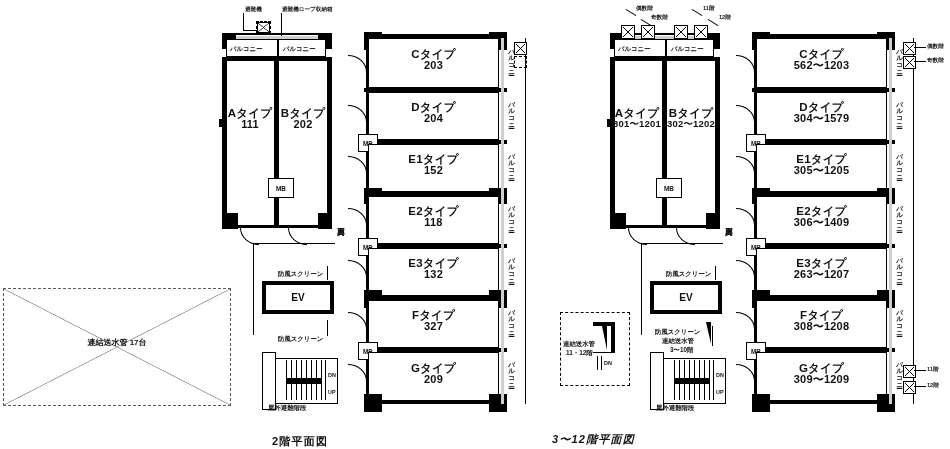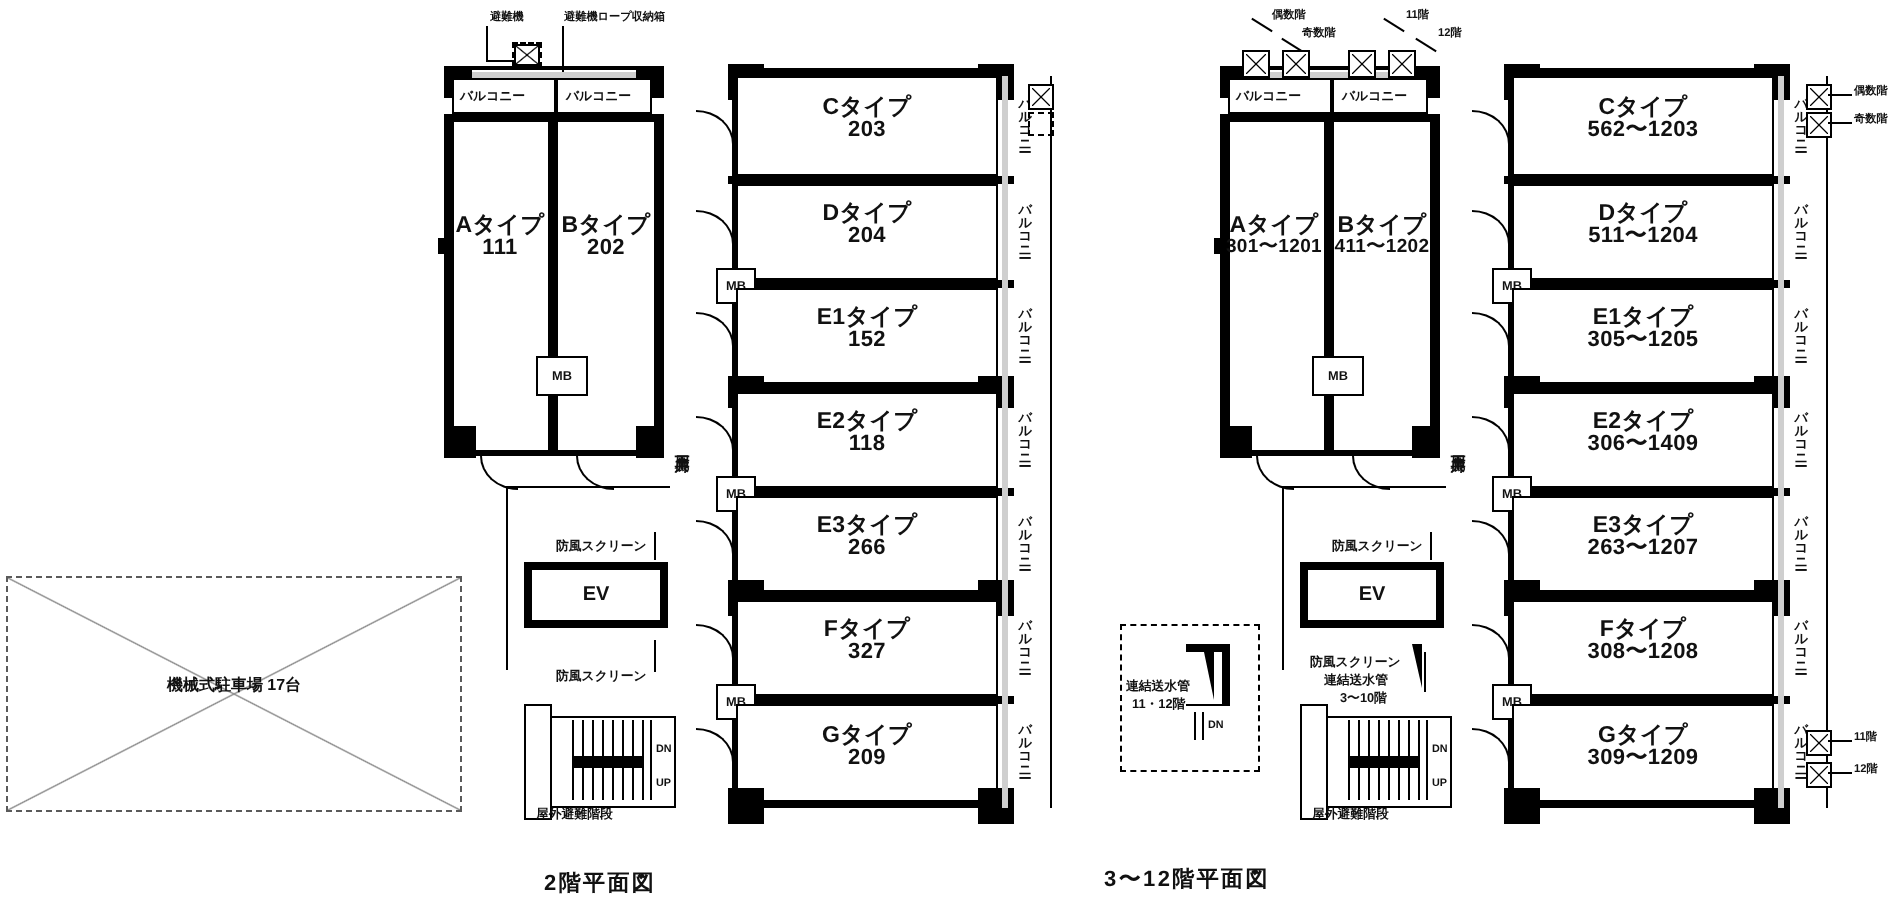--- a/index.html
+++ b/index.html
@@ -69,21 +69,21 @@
 </style>
 </head>
 <body>
 
 <div class="parkbox" style="left:3px;top:288px;width:228px;height:118px;"></div>
 <div class="parkx" style="left:4px;top:289px;width:226px;height:116px;">
     <i></i>
     <i></i>
   </div>
 <div class="parklabel" style="left:3px;top:338px;width:228px;">
-  <div>機械式駐車場 17台</div>
+  <div>連結送水管 17台</div>
 </div>
 
 <div>
 
   <div class="tiny" style="left:245px;top:6px;">避難機</div>
   <div class="tiny" style="left:282px;top:6px;">避難機ロープ収納箱</div>
   <div class="leader" style="left:243px;top:13px;width:1px;height:18px;"></div>
   <div class="leader" style="left:243px;top:30px;width:22px;height:1px;"></div>
   <div class="leader" style="left:281px;top:13px;width:1px;height:34px;"></div>
   <div class="leader" style="left:281px;top:46px;width:8px;height:1px;"></div>
@@ -191,21 +191,21 @@
       <div class="t">E2タイプ</div>
       <div class="n">118</div>
     </div>
     <div class="wall" style="left:364px;top:244px;width:143px;height:4px;"></div>
     <div class="door-arc2" style="left:348px;top:208px;width:18px;height:16px;"></div>
     <div class="mb" style="left:358px;top:238px;width:20px;height:18px;">MB</div>
 
     <div class="room" style="left:368px;top:248px;width:131px;height:48px;"></div>
     <div class="roomlabel" style="left:368px;top:257px;width:131px;">
       <div class="t">E3タイプ</div>
-      <div class="n">266</div>
+      <div class="n">132</div>
     </div>
     <div class="col" style="left:364px;top:290px;width:18px;height:18px;"></div>
     <div class="col" style="left:489px;top:290px;width:18px;height:18px;"></div>
     <div class="wall" style="left:364px;top:296px;width:143px;height:4px;"></div>
     <div class="door-arc2" style="left:348px;top:260px;width:18px;height:16px;"></div>
 
     <div class="room" style="left:368px;top:300px;width:131px;height:48px;"></div>
     <div class="roomlabel" style="left:368px;top:309px;width:131px;">
       <div class="t">Fタイプ</div>
       <div class="n">327</div>
@@ -277,21 +277,21 @@
   <div class="col" style="left:706px;top:213px;width:14px;height:16px;"></div>
   <div class="wall" style="left:610px;top:225px;width:110px;height:3px;"></div>
   <div class="wall" style="left:607px;top:119px;width:4px;height:8px;"></div>
 
   <div class="roomlabel" style="left:612px;top:107px;width:50px;">
     <div class="t">Aタイプ</div>
     <div class="n" style="font-size:9.5px">301〜1201</div>
   </div>
   <div class="roomlabel" style="left:666px;top:107px;width:50px;">
     <div class="t">Bタイプ</div>
-    <div class="n" style="font-size:9.5px">411〜1202</div>
+    <div class="n" style="font-size:9.5px">302〜1202</div>
   </div>
 
   <div class="mb" style="left:656px;top:178px;width:26px;height:20px;">MB</div>
   <div class="door-arc" style="left:628px;top:228px;width:18px;height:16px;"></div>
   <div class="door-arc" style="left:676px;top:228px;width:18px;height:16px;"></div>
 
   <div class="thinwall" style="left:641px;top:243px;width:1px;height:92px;"></div>
   <div class="thinwall" style="left:641px;top:243px;width:82px;height:1px;"></div>
   <div class="vlabel2" style="left:725px;top:222px;">共用廊下</div>
 
@@ -345,21 +345,21 @@
     <div class="roomlabel" style="left:756px;top:48px;width:131px;">
       <div class="t">Cタイプ</div>
       <div class="n">562〜1203</div>
     </div>
     <div class="wall" style="left:752px;top:88px;width:143px;height:4px;"></div>
     <div class="door-arc2" style="left:736px;top:55px;width:18px;height:16px;"></div>
 
     <div class="room" style="left:756px;top:92px;width:131px;height:48px;"></div>
     <div class="roomlabel" style="left:756px;top:101px;width:131px;">
       <div class="t">Dタイプ</div>
-      <div class="n">511〜1204</div>
+      <div class="n">304〜1579</div>
     </div>
     <div class="wall" style="left:752px;top:140px;width:143px;height:4px;"></div>
     <div class="door-arc2" style="left:736px;top:105px;width:18px;height:16px;"></div>
     <div class="mb" style="left:746px;top:134px;width:20px;height:18px;">MB</div>
 
     <div class="room" style="left:756px;top:144px;width:131px;height:48px;"></div>
     <div class="roomlabel" style="left:756px;top:153px;width:131px;">
       <div class="t">E1タイプ</div>
       <div class="n">305〜1205</div>
     </div>
@@ -427,14 +427,14 @@
     <div class="tiny" style="left:927px;top:57px;">奇数階</div>
 
     <div class="tri" style="left:903px;top:365px;width:11px;height:11px;"></div>
     <div class="tri" style="left:903px;top:381px;width:11px;height:11px;"></div>
     <div class="leader" style="left:914px;top:370px;width:12px;height:1px;"></div>
     <div class="leader" style="left:914px;top:386px;width:12px;height:1px;"></div>
     <div class="tiny" style="left:927px;top:366px;">11階</div>
     <div class="tiny" style="left:927px;top:382px;">12階</div>
   </div>
 
-  <div class="caption" style="left:552px;top:432px;">3〜12階平面図</div>
+  <div class="caption" style="left:552px;top:432px;font-style:italic;">3〜12階平面図</div>
 </div>
 
 </body></html>

